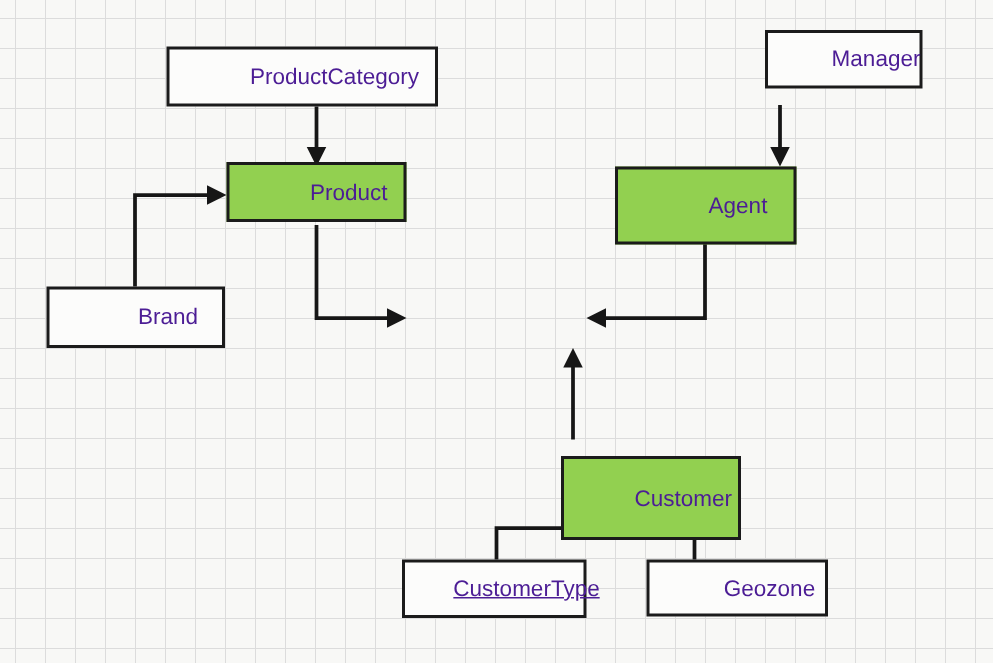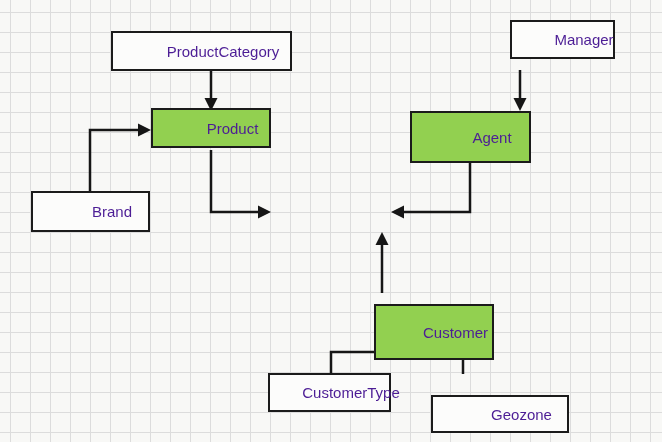--- a/index.html
+++ b/index.html
@@ -51,22 +51,22 @@
   .node.fill-green  { background: #92d050; }
   .node.fill-yellow { background: #ffff00; }
 
   .n-productcategory { left:111px; top:31px;  width:181px; height:40px; }
   .n-manager         { left:510px; top:20px;  width:105px; height:39px; }
   .n-product         { left:151px; top:108px; width:120px; height:40px; }
   .n-agent           { left:410px; top:111px; width:121px; height:52px; }
   .n-brand           { left:31px;  top:191px; width:119px; height:41px; }
   .n-sales           { left:271px; top:192px; width:120px; height:40px; }
   .n-customer        { left:374px; top:292px; width:120px; height:56px;margin-top:12px; }
-  .n-customertype    { left:268px; top:373px; width:123px; height:39px; }
-  .n-geozone         { left:431px; top:373px; width:138px; height:38px;margin-top:22px; }
+  .n-customertype    { left:268px; top:373px; width:123px; height:39px;text-decoration:underline; }
+  .n-geozone         { left:431px; top:373px; width:121px; height:38px; }
 </style>
 </head>
 <body>
 
 <div class="canvas">
 
   <svg class="edges" viewBox="0 0 662 442" xmlns="http://www.w3.org/2000/svg">
 
     <g>
       <path class="edge-line" d="M211,70 L211,100"></path>

